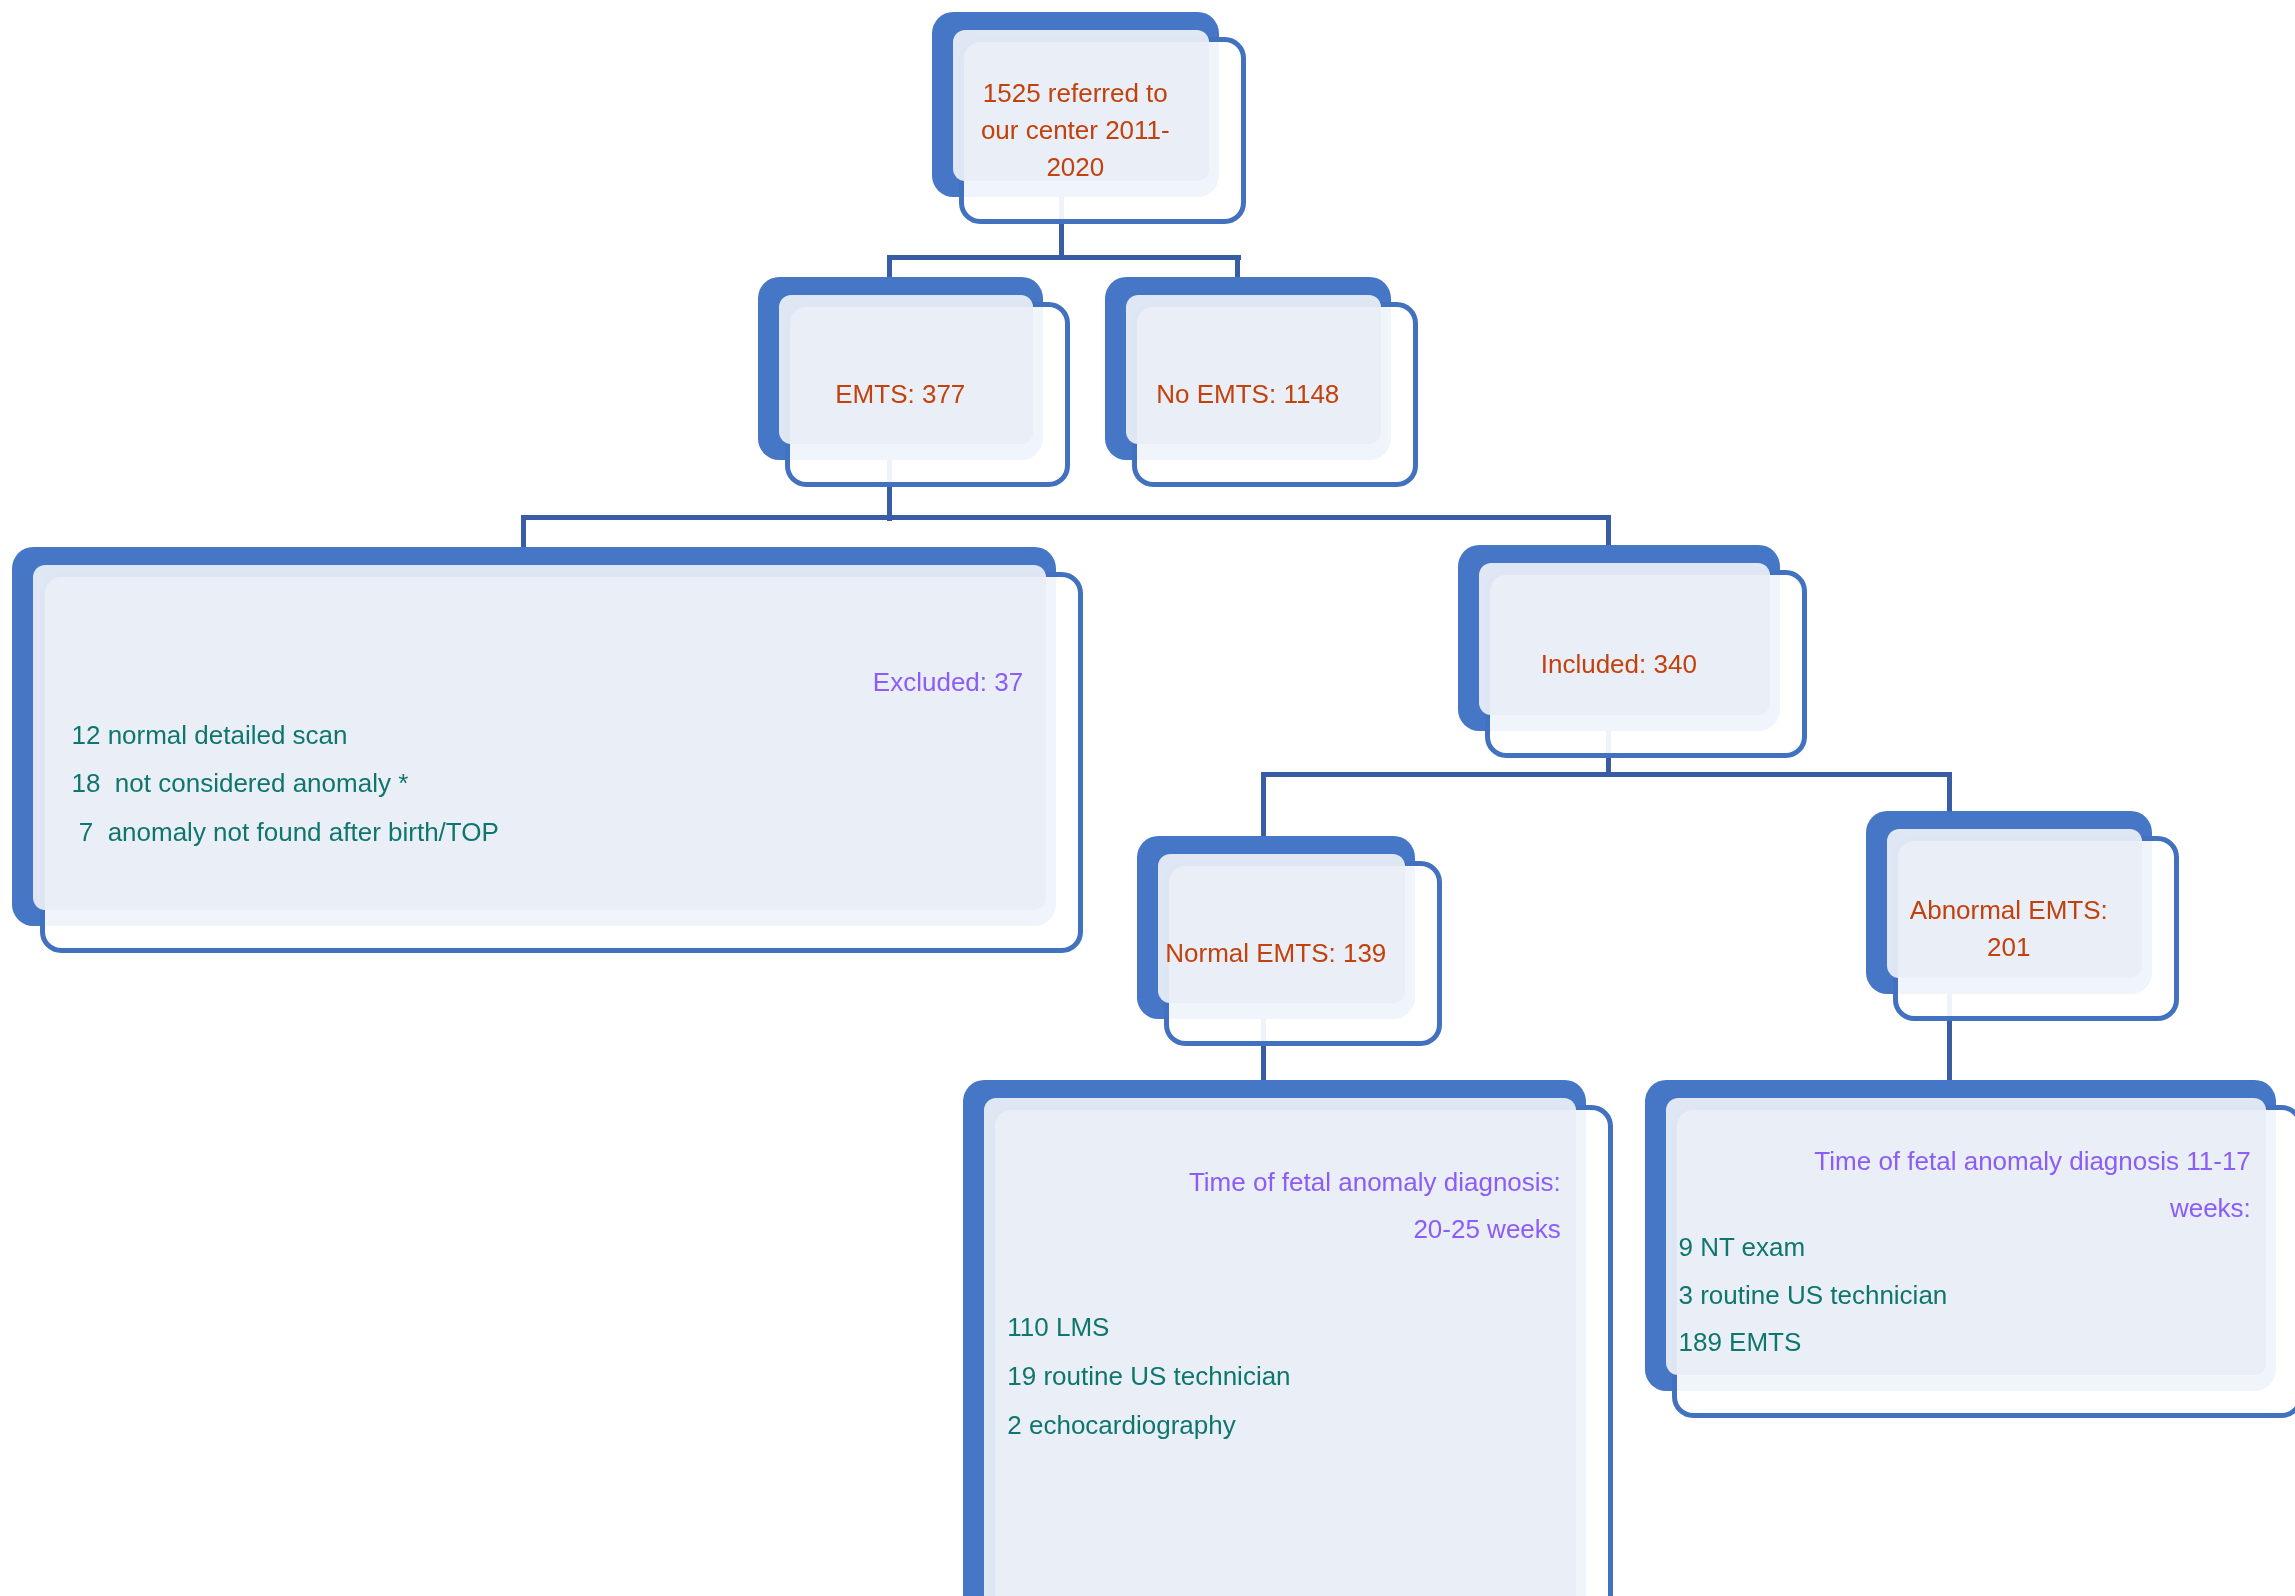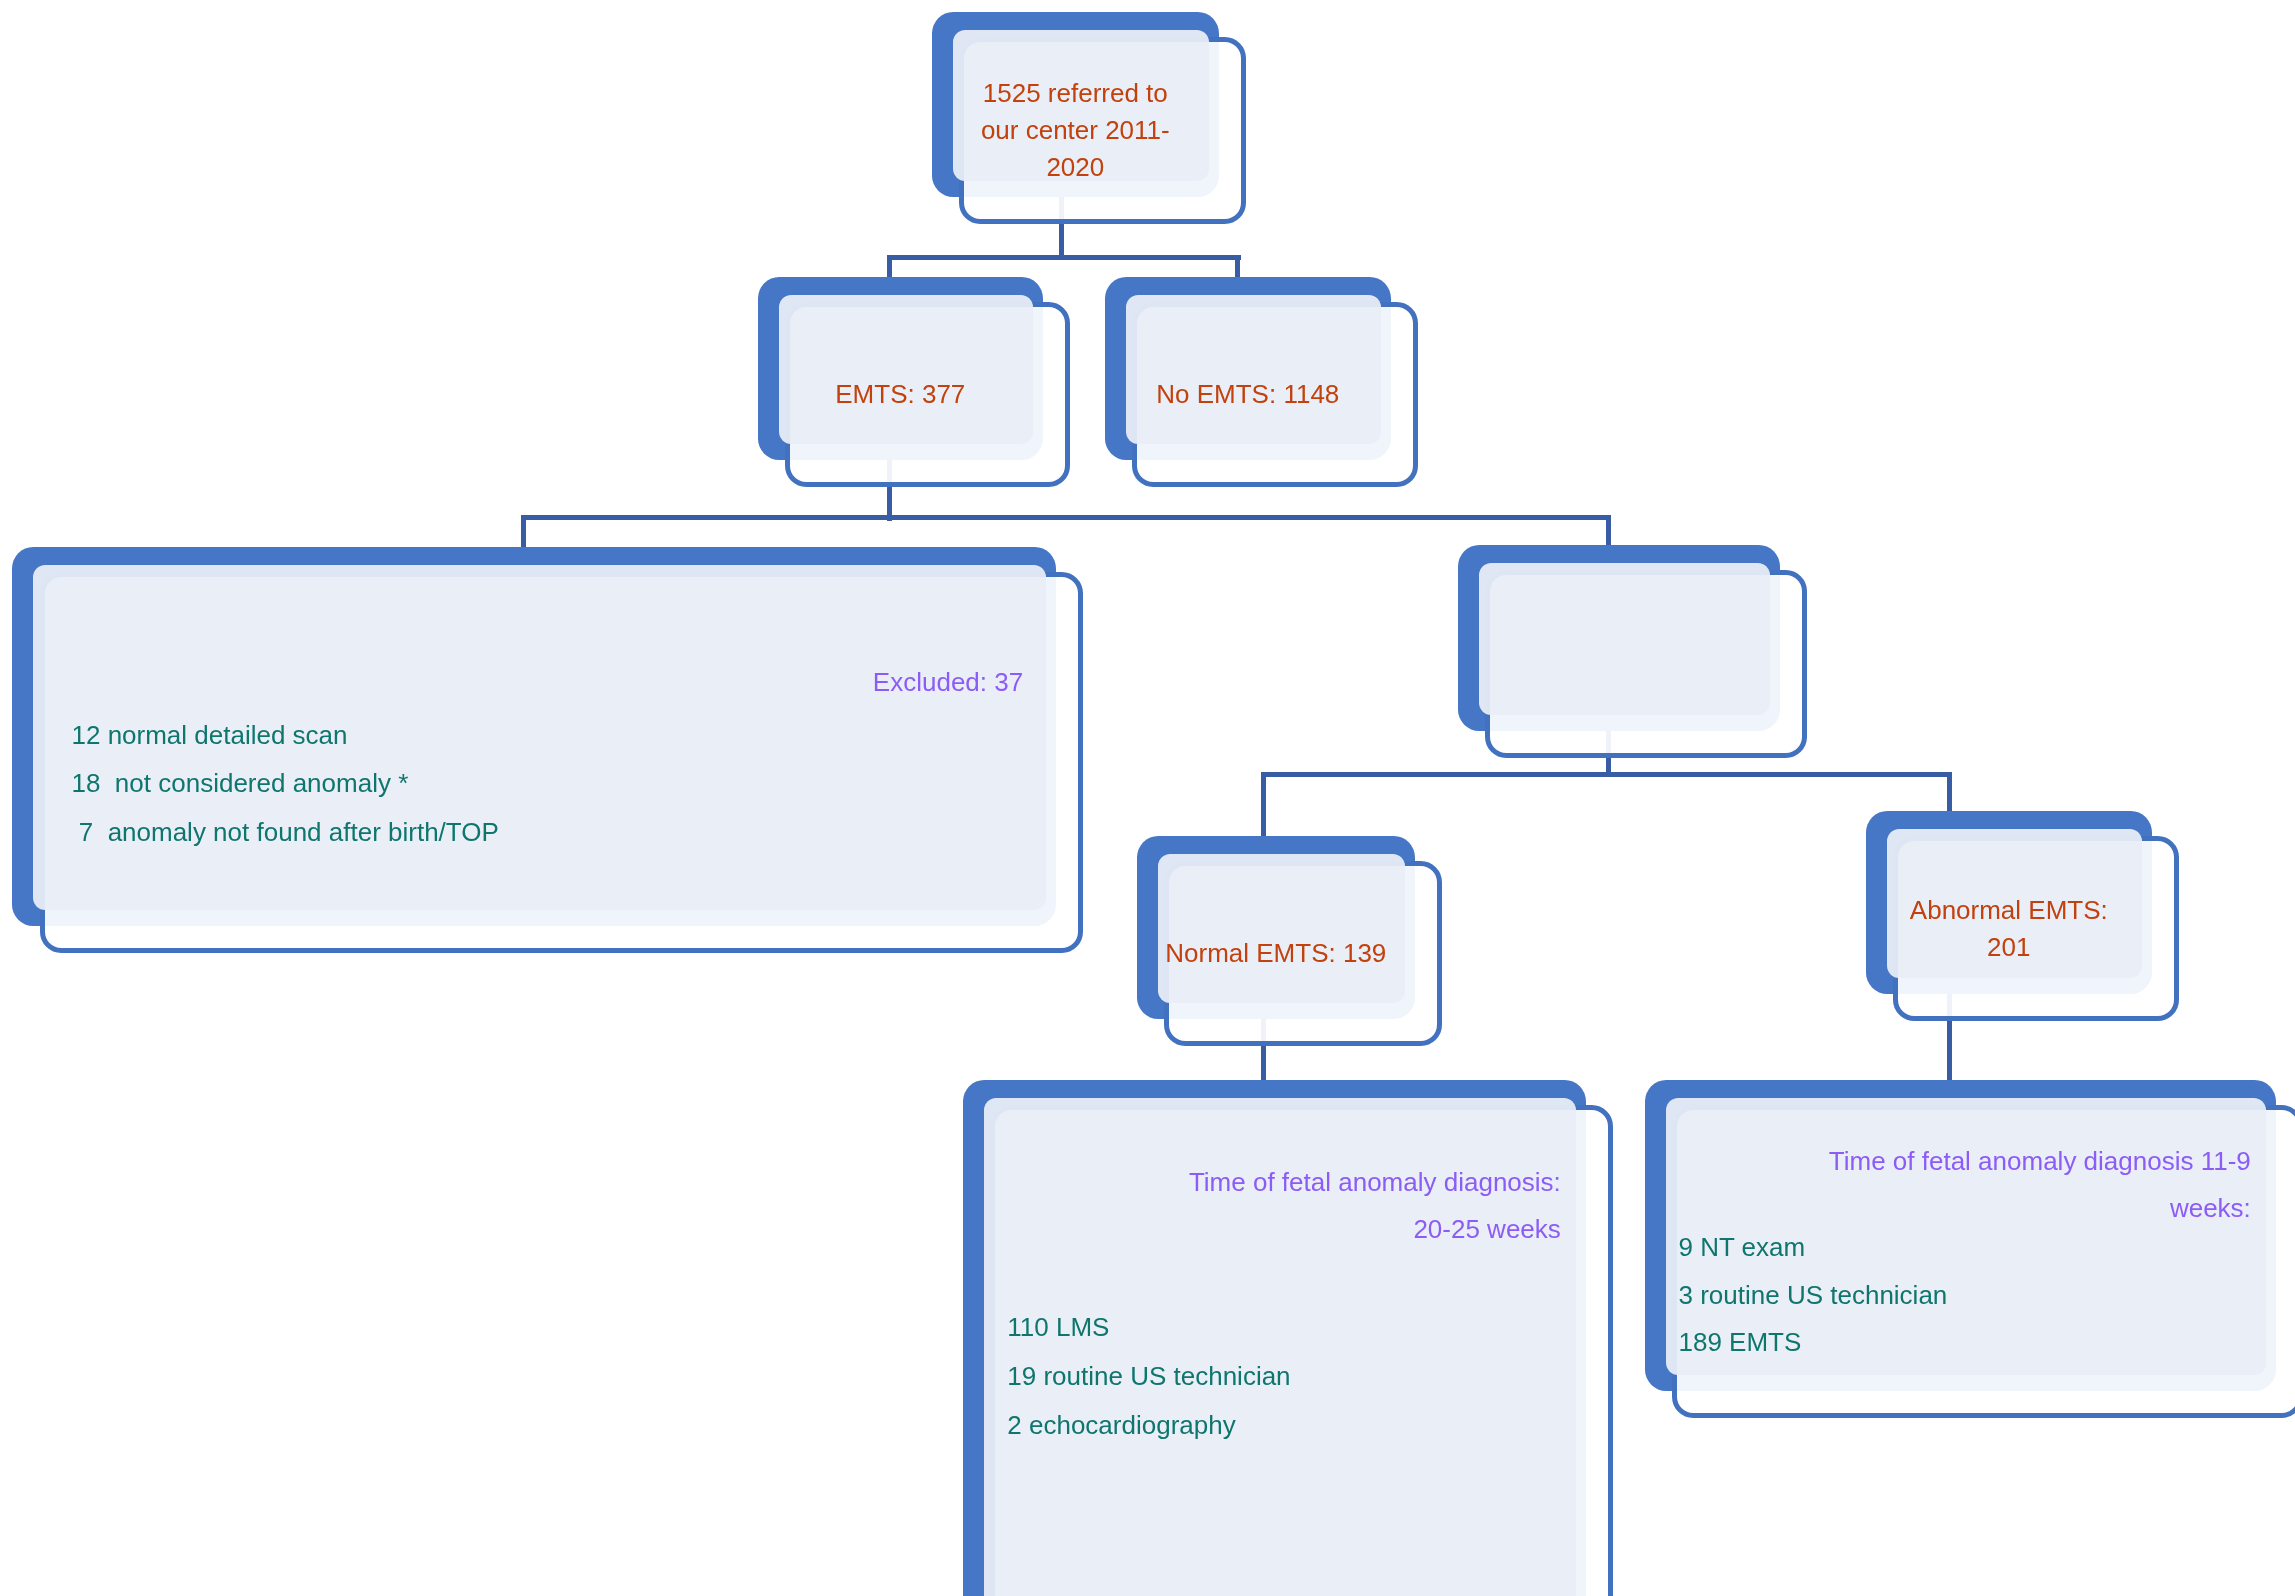--- a/index.html
+++ b/index.html
@@ -136,20 +136,21 @@
       <div class="itm">12 normal detailed scan</div>
       <div class="itm">18  not considered anomaly *</div>
       <div class="itm"> 7  anomaly not found after birth/TOP</div>
     </div>
   </div>
 
   <div class="node" style="left:1458px; top:545px; width:349px; height:213px;">
     <div class="shadow"></div>
     <div class="front"></div>
     <div class="panel"></div>
+    <div class="label">Included: 340</div>
   </div>
 
   <div class="node" style="left:1137px; top:836px; width:305px; height:210px;">
     <div class="shadow"></div>
     <div class="front"></div>
     <div class="panel"></div>
     <div class="label">Normal EMTS: 139</div>
   </div>
 
   <div class="node" style="left:1824px; top:811px; width:313px; height:210px;margin-left:42px;">
@@ -172,21 +173,21 @@
       <div class="itm">19 routine US technician</div>
       <div class="itm">2 echocardiography</div>
     </div>
   </div>
 
   <div class="node" style="left:1645px; top:1080px; width:658px; height:338px;">
     <div class="shadow"></div>
     <div class="front"></div>
     <div class="panel"></div>
     <div class="content" id="d1117-content">
-      <div class="box-title two-line">Time of fetal anomaly diagnosis 11-9
+      <div class="box-title two-line">Time of fetal anomaly diagnosis 11-17
 weeks:</div>
       <div class="itm">9 NT exam</div>
       <div class="itm">3 routine US technician</div>
       <div class="itm">189 EMTS</div>
     </div>
   </div>
 
 </div>
 
 

